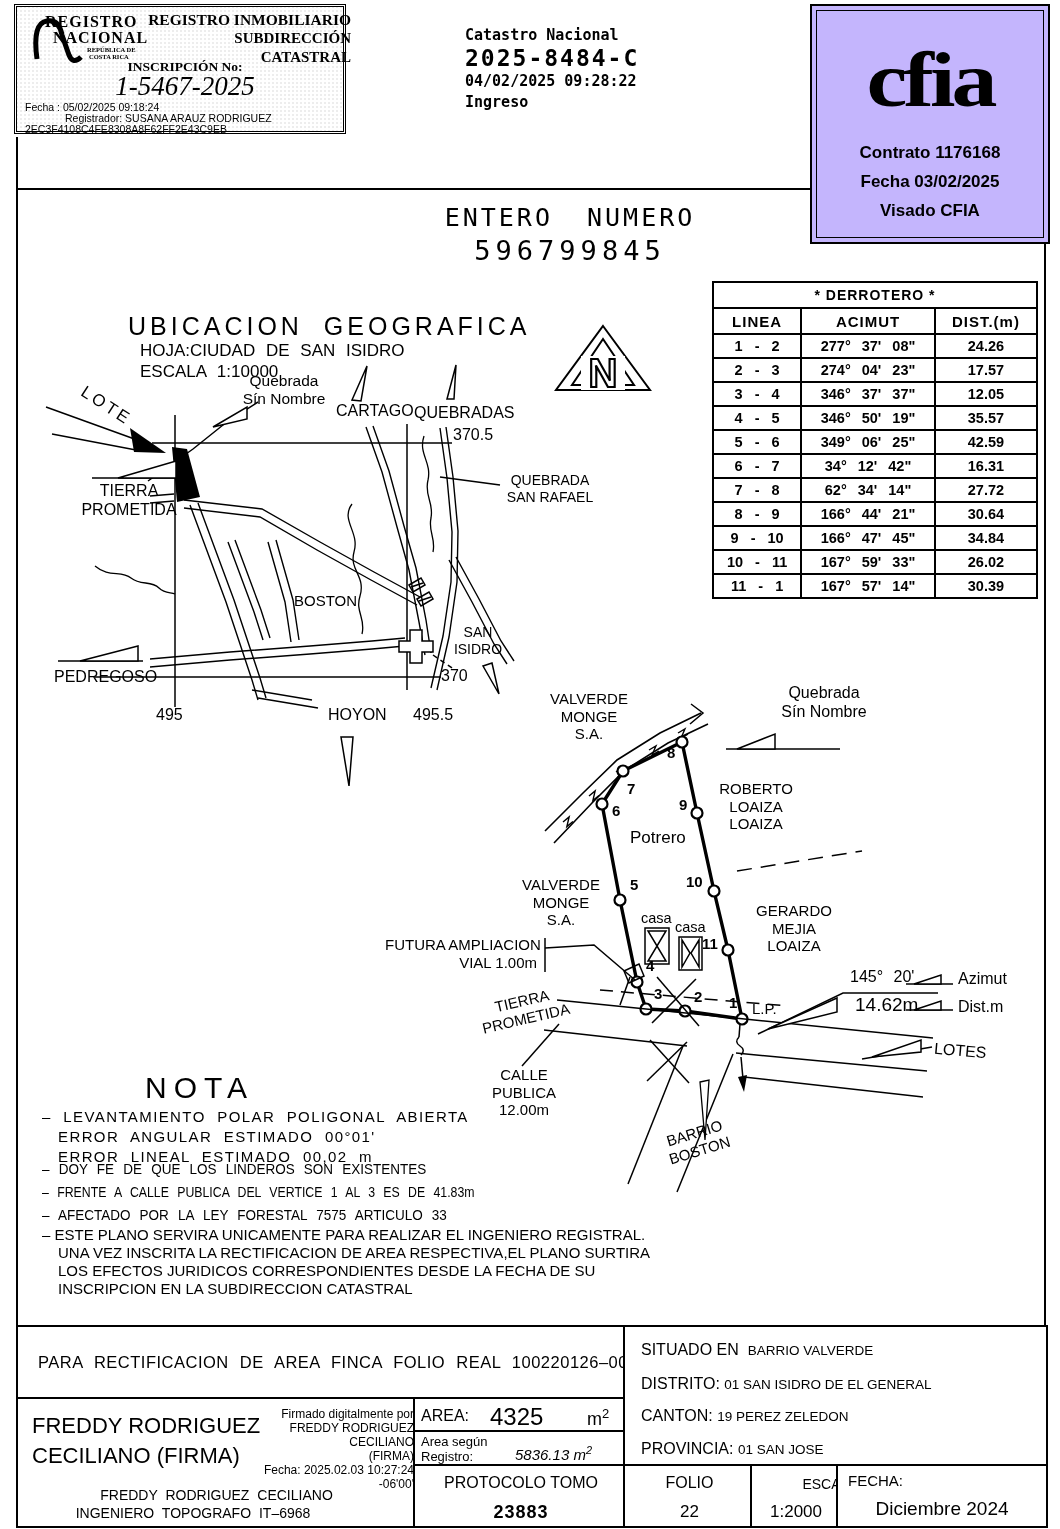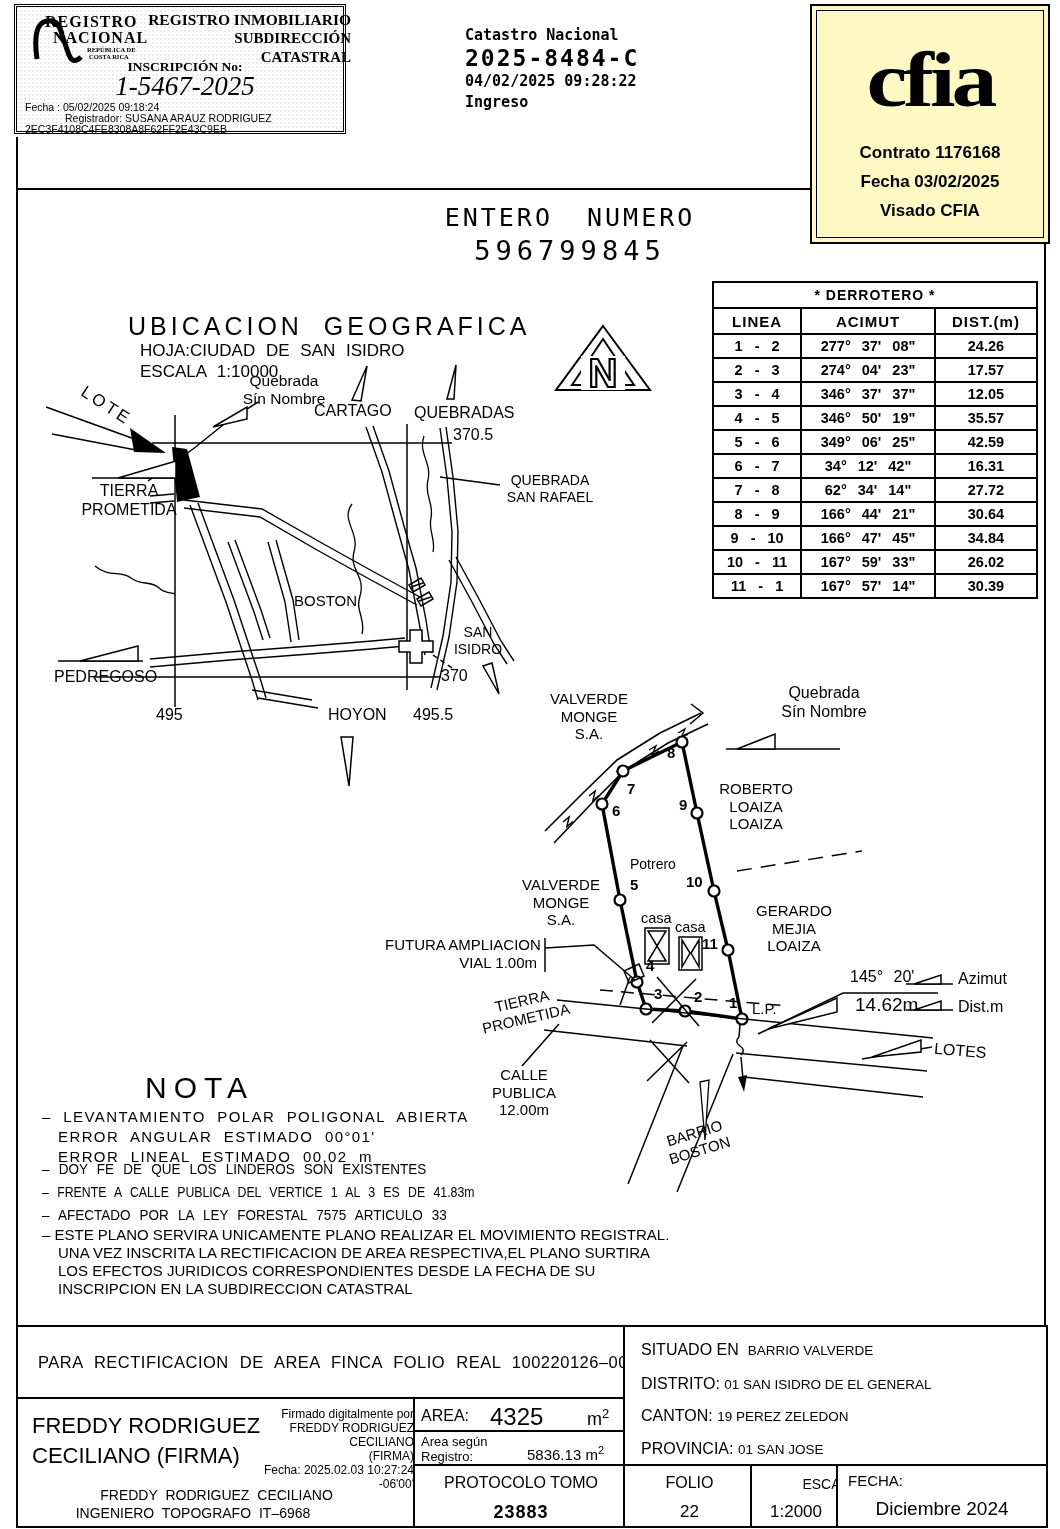--- a/index.html
+++ b/index.html
@@ -9,21 +9,21 @@
   .lbl{position:absolute;color:#000;white-space:nowrap;line-height:1.18;font-family:"Liberation Sans",sans-serif;}
   .ctr{text-align:center;}
   .rt{text-align:right;}
   
   #stamp-box{left:14px;top:4px;width:330px;height:128px;border:1px solid #000;
              box-shadow:0 0 0 1px #fff inset,0 0 0 2px #000 inset;
              background-image:radial-gradient(#00000012 1px,transparent 1px);background-size:4px 4px;}
   .stamp-serif{font-family:"Liberation Serif",serif;font-weight:bold;}
   #stamp-logo-swoosh{left:16px;top:10px;}
   #catastro-block{left:465px;top:26px;font-family:"DejaVu Sans Mono","Liberation Mono",monospace;font-weight:bold;}
-  #cfia-box{left:810px;top:4px;width:236px;height:236px;border:2px solid #000;background:#fef9c3;z-index:5;}
+  #cfia-box{left:810px;top:4px;width:236px;height:236px;border:2px solid #000;background:#c4b5fd;z-index:5;}
   #cfia-inner{position:absolute;left:4px;top:4px;right:4px;bottom:4px;border:1.5px solid #000;}
   .cfia-logo{font-family:"Liberation Serif",serif;font-weight:bold;font-size:92px;letter-spacing:-4px;
              line-height:0.9;transform:scaleY(.85);}
   .cfia-line{font-size:17px;font-weight:bold;text-align:center;line-height:29px;}
   
   #frame{left:16px;top:188px;width:1026px;height:1336px;border:2px solid #000;}
   #frame-stub{left:16px;top:137px;width:2px;height:55px;background:#000;}
   
   #entero{left:430px;top:203px;width:280px;text-align:center;
           font-family:"DejaVu Sans Mono","Liberation Mono",monospace;}
@@ -326,37 +326,37 @@
         </tr>
       </tbody>
   </table>
 
   <div class="lbl" style="left:128px;top:312px;font-size:25px;letter-spacing:4px;word-spacing:10px;">UBICACION GEOGRAFICA</div>
   <div class="lbl" style="left:140px;top:341px;font-size:17px;word-spacing:6px;">HOJA:CIUDAD DE SAN ISIDRO</div>
   <div class="lbl" style="left:140px;top:362px;font-size:17px;word-spacing:6px;">ESCALA 1:10000</div>
 
   <div class="lbl map-t ctr" style="left:225px;top:372px;width:118px;font-size:15.5px;">Quebrada<br>Sín Nombre</div>
   <div class="lbl map-t" style="left:78px;top:396px;font-size:17px;letter-spacing:3px;transform:rotate(33deg);">LOTE</div>
-  <div class="lbl map-t" style="left:314px;top:402px;">CARTAGO</div>
+  <div class="lbl map-t" style="left:336px;top:402px;">CARTAGO</div>
   <div class="lbl map-t" style="left:414px;top:404px;">QUEBRADAS</div>
   <div class="lbl map-t" style="left:453px;top:426px;">370.5</div>
   <div class="lbl map-t ctr" style="left:70px;top:482px;width:118px;">TIERRA<br>PROMETIDA</div>
   <div class="lbl ctr" style="left:500px;top:472px;width:100px;font-size:14px;">QUEBRADA<br>SAN  RAFAEL</div>
   <div class="lbl" style="left:294px;top:592px;font-size:15px;">BOSTON</div>
   <div class="lbl ctr" style="left:446px;top:624px;width:64px;font-size:14px;">SAN<br>ISIDRO</div>
   <div class="lbl map-t" style="left:441px;top:667px;">370</div>
   <div class="lbl map-t" style="left:54px;top:668px;">PEDREGOSO</div>
   <div class="lbl map-t" style="left:156px;top:706px;">495</div>
   <div class="lbl map-t" style="left:328px;top:706px;">HOYON</div>
   <div class="lbl map-t" style="left:413px;top:706px;">495.5</div>
 
   <div class="lbl ctr" style="left:548px;top:690px;width:82px;font-size:15px;">VALVERDE<br>MONGE<br>S.A.</div>
   <div class="lbl ctr" style="left:740px;top:684px;width:168px;font-size:16px;">Quebrada<br>Sín  Nombre</div>
   <div class="lbl ctr" style="left:712px;top:780px;width:88px;font-size:15px;">ROBERTO<br>LOAIZA<br>LOAIZA</div>
-  <div class="lbl" style="left:630px;top:828px;font-size:14px;margin-top:28px;">Potrero</div>
+  <div class="lbl" style="left:630px;top:828px;font-size:17px;">Potrero</div>
   <div class="lbl ctr" style="left:520px;top:876px;width:82px;font-size:15px;">VALVERDE<br>MONGE<br>S.A.</div>
   <div class="lbl ctr" style="left:745px;top:902px;width:98px;font-size:15px;">GERARDO<br>MEJIA<br>LOAIZA</div>
   <div class="lbl" style="left:641px;top:910px;font-size:14.5px;">casa</div>
   <div class="lbl" style="left:675px;top:919px;font-size:14.5px;">casa</div>
   <div class="lbl rt" style="left:385px;top:936px;width:152px;font-size:15px;">FUTURA  AMPLIACION<br>VIAL  1.00m</div>
   <div class="lbl ctr" style="left:472px;top:992px;width:104px;font-size:15px;transform:rotate(-13deg);">TIERRA<br>PROMETIDA</div>
   <div class="lbl ctr" style="left:468px;top:1066px;width:112px;font-size:15px;">CALLE<br>PUBLICA<br>12.00m</div>
   <div class="lbl" style="left:752px;top:1000px;font-size:15px;">L.P.</div>
   <div class="lbl ctr" style="left:648px;top:1124px;width:98px;font-size:15px;transform:rotate(-17deg);">BARRIO<br>BOSTON</div>
   <div class="lbl" style="left:934px;top:1042px;font-size:16px;transform:rotate(5deg);">LOTES</div>
@@ -378,21 +378,21 @@
       <div class="lbl vtx" style="left: 702px; top: 935px;">11</div>
     </div>
 
   <div class="lbl" style="left:145px;top:1070px;font-size:30px;letter-spacing:7px;">NOTA</div>
   <div class="lbl nota-line" style="left:42px;top:1108px;">– LEVANTAMIENTO POLAR POLIGONAL ABIERTA</div>
   <div class="lbl nota-line" style="left:58px;top:1128px;">ERROR ANGULAR ESTIMADO 00°01'</div>
   <div class="lbl nota-line" style="left:58px;top:1148px;">ERROR LINEAL ESTIMADO 00,02 m</div>
   <div class="lbl nota-line cond" style="left:42px;top:1160px;">– DOY FE DE QUE LOS LINDEROS SON EXISTENTES</div>
   <div class="lbl nota-line cond2" style="left:42px;top:1183px;">– FRENTE A CALLE PUBLICA DEL VERTICE 1 AL 3 ES DE 41.83m</div>
   <div class="lbl nota-line cond" style="left:42px;top:1206px;">– AFECTADO POR LA LEY FORESTAL 7575 ARTICULO 33</div>
-  <div class="lbl" style="left:42px;top:1226px;font-size:15px;">– ESTE PLANO SERVIRA UNICAMENTE PLANO REALIZAR EL MOVIMIENTO REGISTRAL.</div>
+  <div class="lbl" style="left:42px;top:1226px;font-size:15px;">– ESTE PLANO SERVIRA UNICAMENTE PARA REALIZAR EL INGENIERO REGISTRAL.</div>
   <div class="lbl" style="left:58px;top:1244px;font-size:15px;">UNA VEZ INSCRITA LA RECTIFICACION DE AREA RESPECTIVA,EL PLANO SURTIRA</div>
   <div class="lbl" style="left:58px;top:1262px;font-size:15px;">LOS EFECTOS JURIDICOS CORRESPONDIENTES DESDE LA FECHA DE SU</div>
   <div class="lbl" style="left:58px;top:1280px;font-size:15px;">INSCRIPCION EN LA SUBDIRECCION CATASTRAL</div>
 
   <div class="fbox" style="left:16px;top:1325px;width:609px;height:74px;">
     <div class="lbl" style="left:20px;top:26px;font-size:16.5px;word-spacing:6px;letter-spacing:.5px;">PARA RECTIFICACION DE AREA FINCA FOLIO REAL 100220126–000</div>
   </div>
 
   <div class="fbox" style="left:16px;top:1397px;width:397px;height:127px;">
     <div class="lbl" style="left:14px;top:12px;font-size:22px;line-height:30px;">FREDDY RODRIGUEZ<br>CECILIANO (FIRMA)</div>
@@ -402,21 +402,21 @@
   </div>
 
   <div class="fbox" style="left:413px;top:1397px;width:212px;height:35px;">
     <span class="lbl" style="left:6px;top:8px;font-size:16px;">AREA:</span>
     <span class="lbl" style="left:75px;top:4px;font-size:24px;">4325</span>
     <span class="lbl" style="left:172px;top:7px;font-size:18px;"><span>m</span><sup style="font-size:13px;">2</sup></span>
   </div>
 
   <div class="fbox" style="left:413px;top:1430px;width:212px;height:36px;">
     <div class="lbl" style="left:6px;top:2px;font-size:13px;line-height:15px;">Area según<br>Registro:</div>
-    <span class="lbl" style="left:112px;top:12px;font-size:15px;"><span>5836.13 m</span><sup style="font-size:11px;">2</sup></span>
+    <span class="lbl" style="left:100px;top:12px;font-size:15px;font-style:italic;"><span>5836.13 m</span><sup style="font-size:11px;">2</sup></span>
   </div>
 
   <div class="fbox" style="left:413px;top:1464px;width:212px;height:60px;">
     <div class="lbl ctr" style="left:0;top:8px;width:212px;font-size:16px;">PROTOCOLO  TOMO</div>
     <div class="lbl ctr" style="left:0;top:36px;width:212px;font-size:18px;letter-spacing:1px;font-weight:bold;">23883</div>
   </div>
 
   <div class="fbox" style="left:623px;top:1325px;width:421px;height:141px;">
     <div class="lbl" style="left:16px;top:14px;font-size:16px;">
       <span>SITUADO  EN</span>&nbsp; <span style="font-size:13.5px;">BARRIO  VALVERDE</span>

